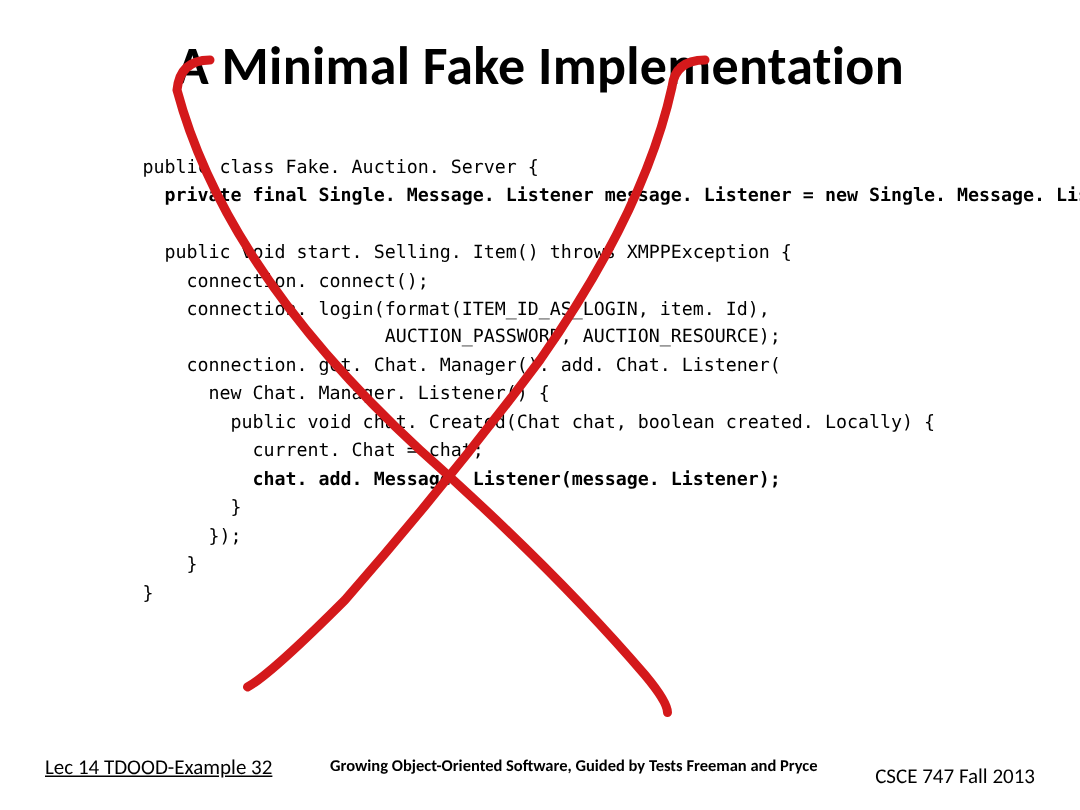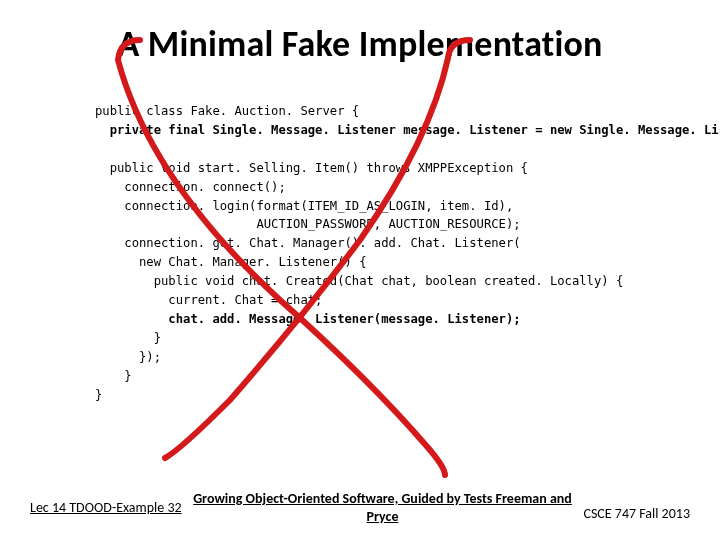--- a/index.html
+++ b/index.html
@@ -3,21 +3,21 @@
 <meta charset="utf-8">
 <style>
   * { margin: 0; padding: 0; box-sizing: border-box; }
   html, body { width: 720px; height: 540px; background: #fff; font-family: Calibri, Arial, sans-serif; overflow: hidden; }
   .slide { position: relative; width: 720px; height: 540px; }
   .title { position: absolute; top: 22px; left: 0; width: 720px; text-align: center; font-size: 36px; font-weight: 700; color: #000; letter-spacing: 0.2px; }
   .code-block { position: absolute; top: 102px; left: 95px; width: 580px; font-family: "Lucida Console", Monaco, monospace; font-size: 12.2px; line-height: 1.55; color: #000; white-space: pre; }
   .code-block .b { font-weight: 700; }
   .footer { position: absolute; bottom: 14px; left: 0; width: 720px; display: flex; justify-content: space-between; align-items: center; padding: 0 30px; font-size: 14px; color: #000; }
   .footer .left { text-decoration: underline; }
-  .footer .center { flex: 1; text-align: center; font-size: 14px; font-weight: 700; text-decoration: underline; padding: 0 10px; line-height: 1.3; }
+  .footer .center { flex: 1; text-align: center; font-size: 11px; font-weight: 700; padding: 0 10px; line-height: 1.3; }
   .footer .right { text-align: right; margin-top: 12px; }
   .x-overlay { position: absolute; top: 0; left: 0; pointer-events: none; }
 </style>
 </head>
 <body>
 
 <div class="slide">
 
   <div class="title">A Minimal Fake Implementation</div>
 

